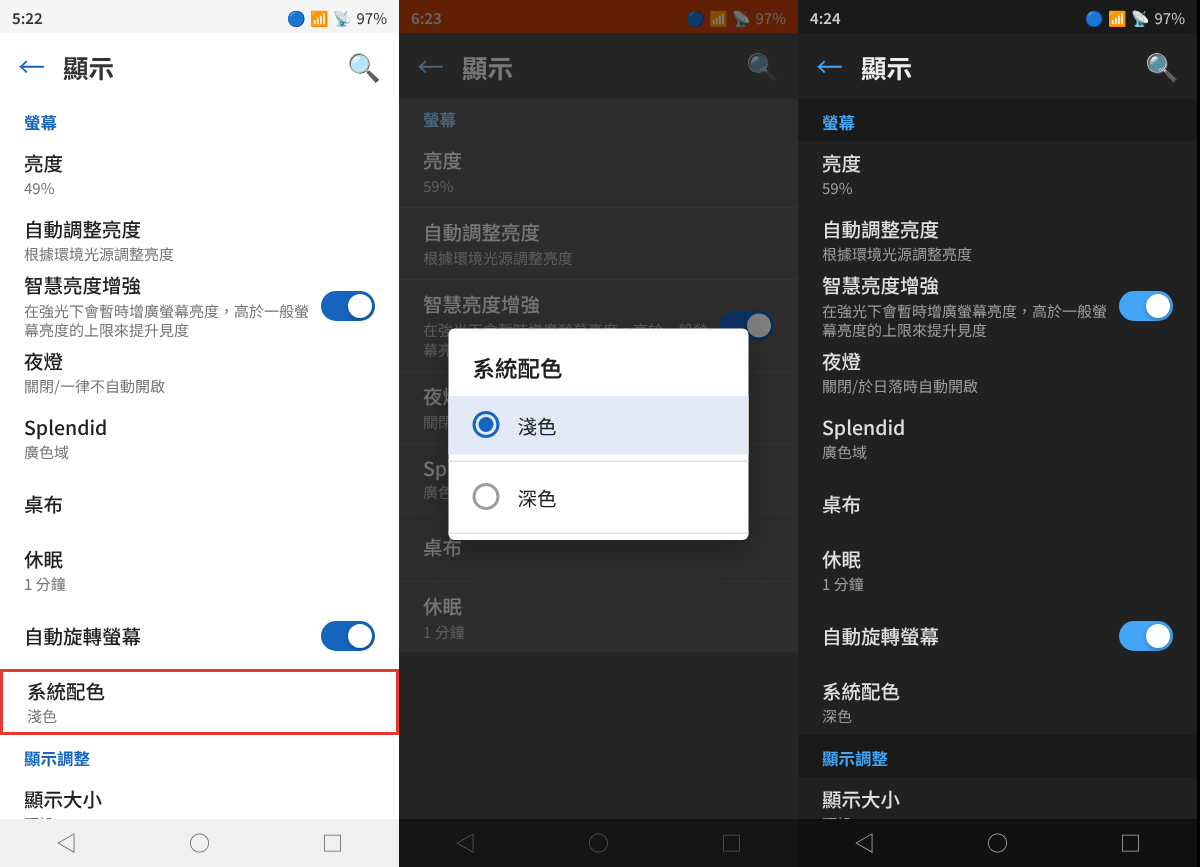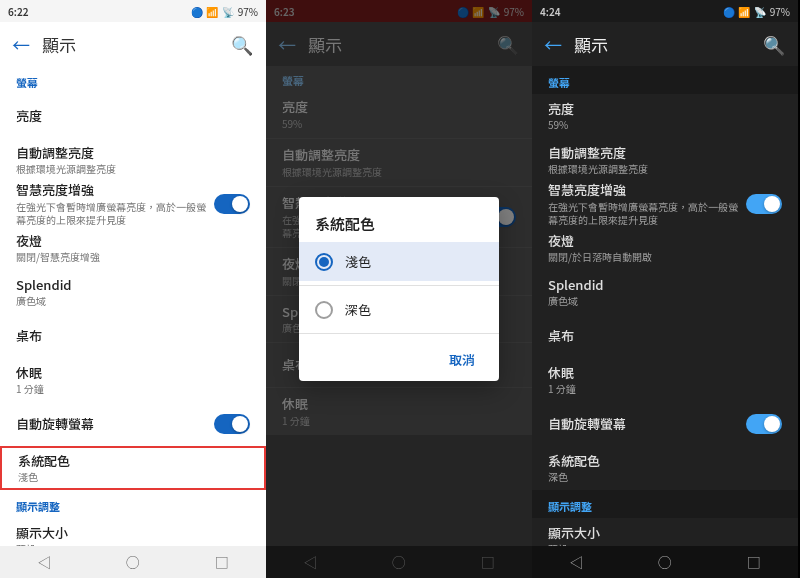--- a/index.html
+++ b/index.html
@@ -46,21 +46,21 @@
       display: flex;
       align-items: center;
       padding: 0 12px;
       gap: 12px;
       flex-shrink: 0;
     }
     .top-bar-light { background: #ffffff; }
     .top-bar-dark { background: #212121; }
     .top-bar-title {
       font-size: 17px;
-      font-weight: 400;
+      font-weight: 700;
       flex: 1;
     }
     .top-bar-light .top-bar-title { color: #333; }
     .top-bar-dark .top-bar-title { color: #eee; }
     .top-bar-icon { font-size: 18px; cursor: pointer; }
     .top-bar-light .top-bar-icon { color: #1565c0; }
     .top-bar-dark .top-bar-icon { color: #42a5f5; }
 
     
     .section-header {
@@ -244,41 +244,42 @@
     .nav-bar-dark { background: #111; }
     .nav-icon { font-size: 14px; color: #666; }
     .nav-icon-dark { color: #aaa; }
   </style>
 </head>
 <body>
 
 <div class="panel panel-light">
 
   <div class="status-bar status-bar-light">
-    <span class="status-time">6:22</span>
+    <span class="status-time">5:22</span>
     <div class="status-right">
       <span>🔵</span>
       <span>📶</span>
       <span>📡</span>
       <span>97%</span>
     </div>
   </div>
 
   <div class="top-bar top-bar-light">
     <span class="top-bar-icon">←</span>
     <span class="top-bar-title">顯示</span>
     <span class="top-bar-icon">🔍</span>
   </div>
 
   <div class="scroll-content">
 
     <div class="section-header section-header-light">螢幕</div>
 
     <div class="settings-item settings-item-light">
       <div class="item-title item-title-light">亮度</div>
+      <div class="item-subtitle item-subtitle-light">49%</div>
     </div>
     <div class="divider divider-light"></div>
 
     <div class="settings-item settings-item-light">
       <div class="item-title item-title-light">自動調整亮度</div>
       <div class="item-subtitle item-subtitle-light">根據環境光源調整亮度</div>
     </div>
     <div class="divider divider-light"></div>
 
     <div class="settings-item settings-item-light">
@@ -287,21 +288,21 @@
           <div class="item-title item-title-light">智慧亮度增強</div>
           <div class="item-subtitle item-subtitle-light">在強光下會暫時增廣螢幕亮度，高於一般螢幕亮度的上限來提升見度</div>
         </div>
         <div class="toggle toggle-on"></div>
       </div>
     </div>
     <div class="divider divider-light"></div>
 
     <div class="settings-item settings-item-light">
       <div class="item-title item-title-light">夜燈</div>
-      <div class="item-subtitle item-subtitle-light">關閉/智慧亮度增強</div>
+      <div class="item-subtitle item-subtitle-light">關閉/一律不自動開啟</div>
     </div>
     <div class="divider divider-light"></div>
 
     <div class="settings-item settings-item-light">
       <div class="item-title item-title-light">Splendid</div>
       <div class="item-subtitle item-subtitle-light">廣色域</div>
     </div>
     <div class="divider divider-light"></div>
 
     <div class="settings-item settings-item-light">
@@ -339,21 +340,21 @@
 
   <div class="nav-bar nav-bar-light">
     <span class="nav-icon">◁</span>
     <span class="nav-icon">○</span>
     <span class="nav-icon">□</span>
   </div>
 </div>
 
 <div class="panel" style="background:#4a4a4a; position:relative;">
 
-  <div class="status-bar" style="background:#7f1d1d; color:#ccc;align-items:center;">
+  <div class="status-bar" style="background:#c2410c; color:#ccc;align-items:center;">
     <span class="status-time">6:23</span>
     <div class="status-right">
       <span>🔵</span>
       <span>📶</span>
       <span>📡</span>
       <span>97%</span>
     </div>
   </div>
 
   <div class="top-bar" style="background:#4a4a4a;">
@@ -424,23 +425,20 @@
 
       <div class="dialog-divider"></div>
 
       <div class="dialog-option">
         <div class="radio-outer-empty"></div>
         <span>深色</span>
       </div>
 
       <div class="dialog-divider"></div>
 
-      <div class="dialog-actions">
-        <span class="dialog-cancel">取消</span>
-      </div>
     </div>
   </div>
 
   <div class="nav-bar" style="background:#2a2a2a;">
     <span class="nav-icon" style="color:#aaa;">◁</span>
     <span class="nav-icon" style="color:#aaa;">○</span>
     <span class="nav-icon" style="color:#aaa;">□</span>
   </div>
 </div>
 

